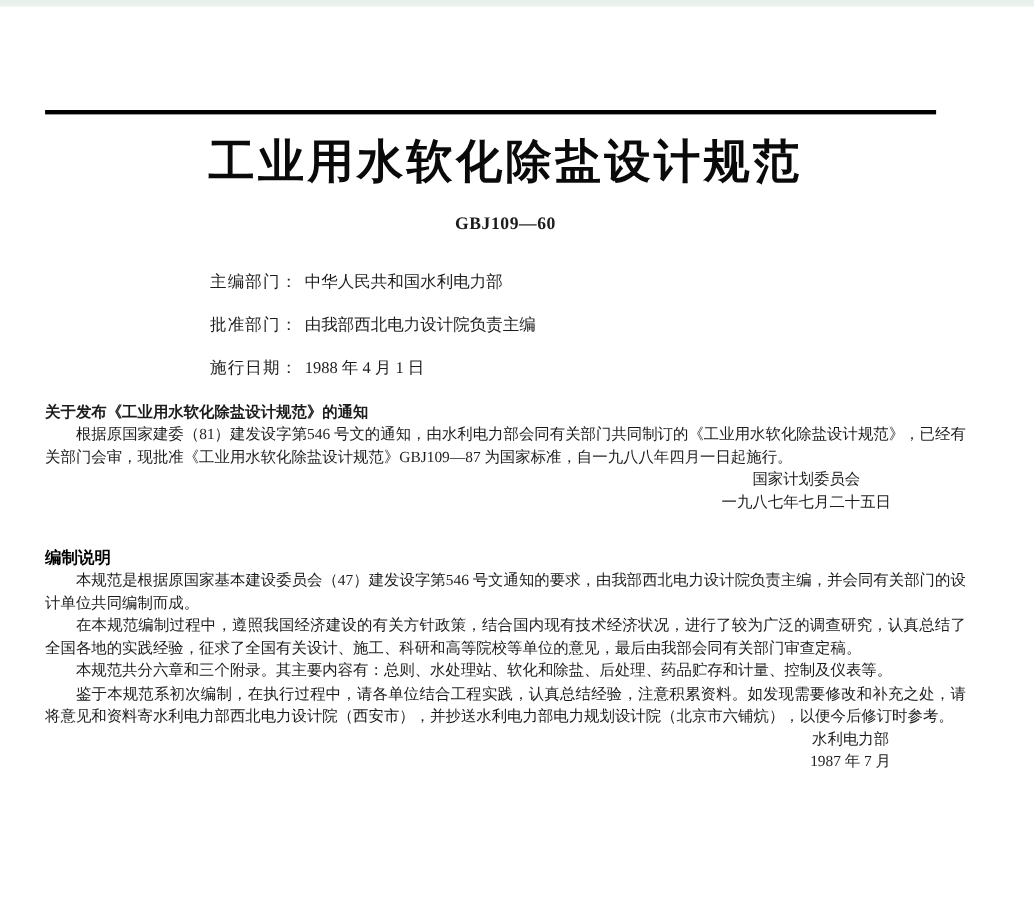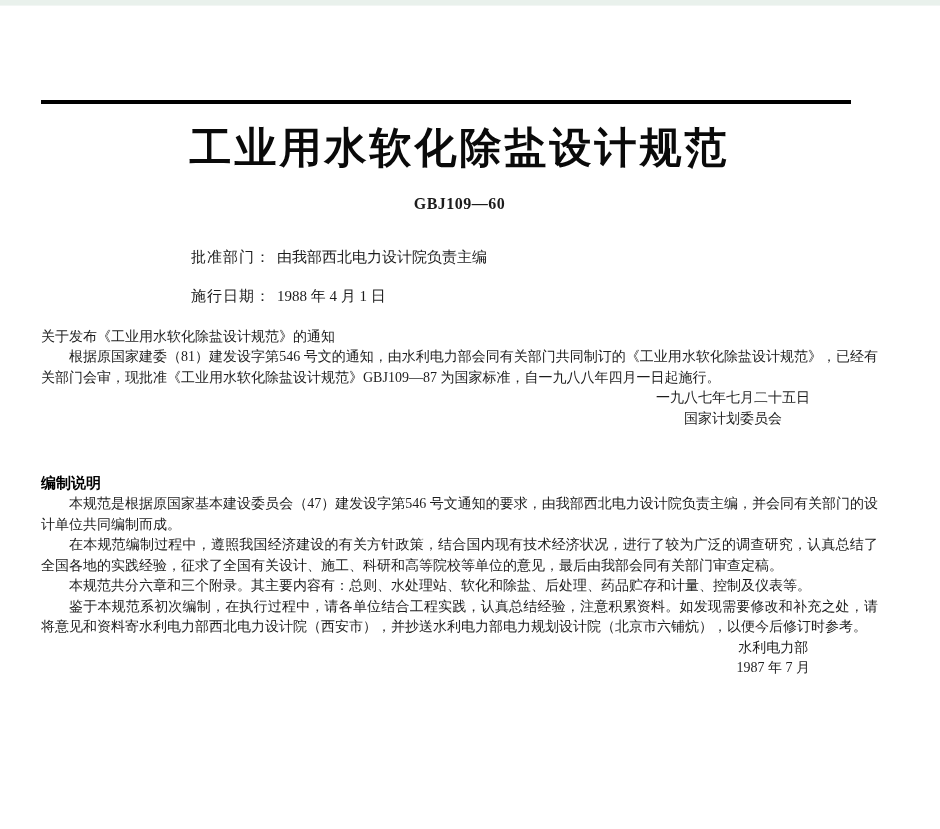--- a/index.html
+++ b/index.html
@@ -57,41 +57,41 @@
     white-space: nowrap;
   }
   .meta-row .meta-label { letter-spacing: 1px; }
   .meta-row .meta-value { margin-left: 6px; }
   .notice-section {
     margin-top: 22px;
     font-size: 14px;
     line-height: 20.5px;
   }
   .notice-heading {
-    font-weight: normal;
+    font-weight: bold;
     font-size: 14px;
     margin: 0;
   }
   .doc-number {
     text-indent: 2em;
   }
   .para {
     text-indent: 2em;
     text-align: justify;
     margin: 0;
   }
   .signature-block {
     display: table;
     margin-left: auto;
     margin-right: 68px;
     text-align: center;
     line-height: 20.5px;
   }
   .explanation-section {
-    margin-top: 44px;
+    margin-top: 30px;
     font-size: 14px;
     line-height: 20.5px;
   }
   .explanation-heading {
     font-family: "Liberation Sans", "DejaVu Sans", sans-serif;
     font-size: 15px;
     font-weight: bold;
     line-height: 20px;
     margin: 0 0 1px 0;
     color: #000000;
@@ -105,33 +105,36 @@
 <div class="page">
 
   <div class="head-rule"></div>
 
   <div class="doc-title">工业用水软化除盐设计规范</div>
 
   <div class="doc-code">GBJ109—60</div>
 
   <div class="meta-block">
     <div class="meta-row">
+      <span class="meta-label">主编部门：</span><span class="meta-value">中华人民共和国水利电力部</span>
+    </div>
+    <div class="meta-row">
       <span class="meta-label">批准部门：</span><span class="meta-value">由我部西北电力设计院负责主编</span>
     </div>
     <div class="meta-row">
       <span class="meta-label">施行日期：</span><span class="meta-value">1988 年 4 月 1 日</span>
     </div>
   </div>
 
   <div class="notice-section">
     <p class="notice-heading">关于发布《工业用水软化除盐设计规范》的通知</p>
     <p class="para">根据原国家建委（81）建发设字第546 号文的通知，由水利电力部会同有关部门共同制订的《工业用水软化除盐设计规范》，已经有关部门会审，现批准《工业用水软化除盐设计规范》GBJ109—87 为国家标准，自一九八八年四月一日起施行。</p>
     <div class="signature-block">
+      <div>国家计划委员会</div>
       <div>一九八七年七月二十五日</div>
-      <div>国家计划委员会</div>
     </div>
   </div>
 
   <div class="explanation-section">
     <h2 class="explanation-heading">编制说明</h2>
     <p class="para">本规范是根据原国家基本建设委员会（47）建发设字第546 号文通知的要求，由我部西北电力设计院负责主编，并会同有关部门的设计单位共同编制而成。</p>
     <p class="para">在本规范编制过程中，遵照我国经济建设的有关方针政策，结合国内现有技术经济状况，进行了较为广泛的调查研究，认真总结了全国各地的实践经验，征求了全国有关设计、施工、科研和高等院校等单位的意见，最后由我部会同有关部门审查定稿。</p>
     <p class="para">本规范共分六章和三个附录。其主要内容有：总则、水处理站、软化和除盐、后处理、药品贮存和计量、控制及仪表等。</p>
     <p class="para">鉴于本规范系初次编制，在执行过程中，请各单位结合工程实践，认真总结经验，注意积累资料。如发现需要修改和补充之处，请将意见和资料寄水利电力部西北电力设计院（西安市），并抄送水利电力部电力规划设计院（北京市六铺炕），以便今后修订时参考。</p>
     <div class="signature-block">

